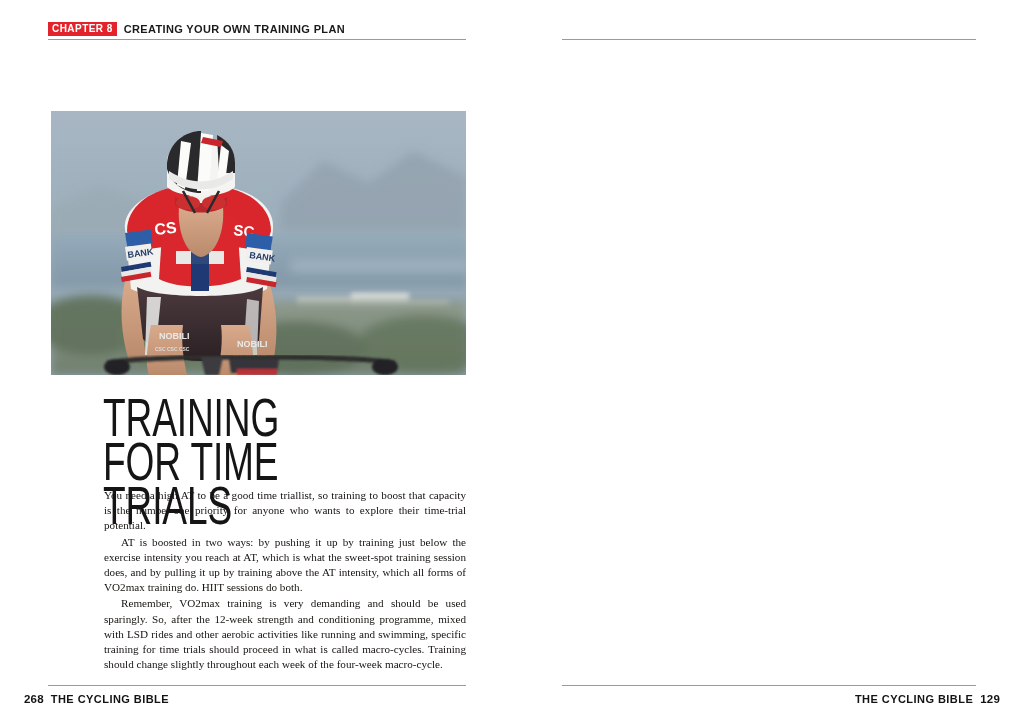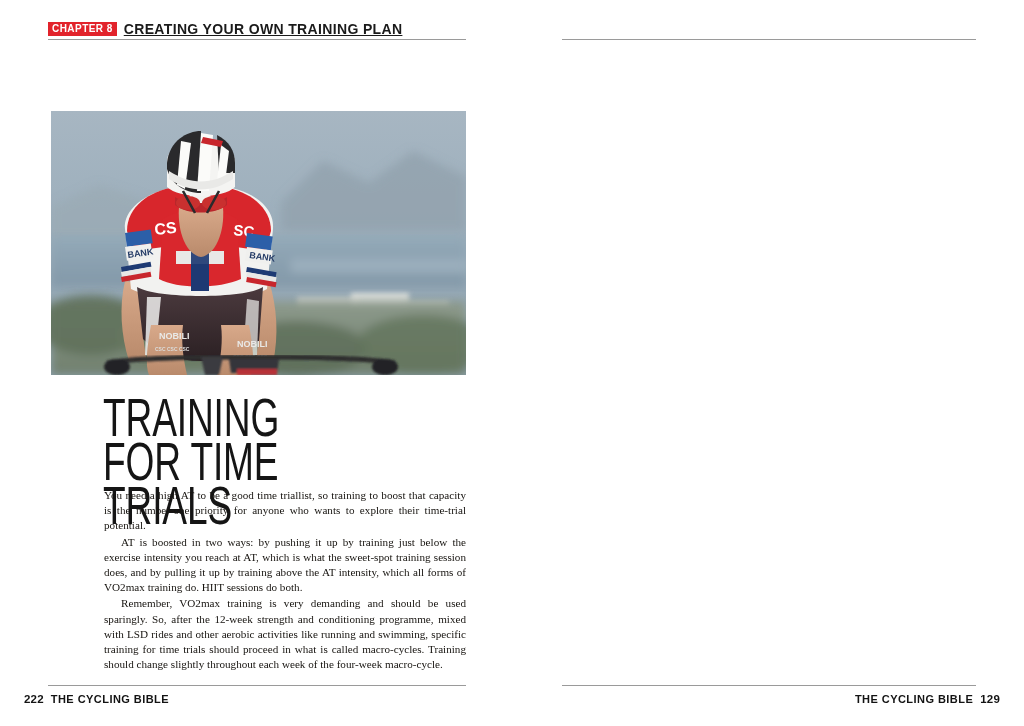--- a/index.html
+++ b/index.html
@@ -47,25 +47,24 @@
     font-weight: bold;
     font-size: 10px;
     letter-spacing: 0.45px;
     padding: 2.4px 4px 2.2px 4px;
     line-height: 1;
     white-space: nowrap;
   }
   .runhead-title {
     font-family: "Liberation Sans", sans-serif;
     font-weight: bold;
-    font-size: 14px;
+    font-size: 11px;
     letter-spacing: 0.35px;
     color: #1a1a1a;
     white-space: nowrap;
-    text-decoration: underline;
   }
   .head-rule {
     position: absolute;
     top: 39px;
     height: 1px;
     background: #9a9a9a;
   }
   .head-rule.left  { left: 48px;  width: 418px; }
   .head-rule.right { left: 50px;  width: 414px; }
 
@@ -319,21 +318,21 @@
 TRIALS</div>
 
     <div class="col left-col">
       <p class="noindent">You need a high AT to be a good time triallist, so training to boost that capacity is the number-one priority for anyone who wants to explore their time-trial potential.</p>
       <p>AT is boosted in two ways: by pushing it up by training just below the exercise intensity you reach at AT, which is what the sweet-spot training session does, and by pulling it up by training above the AT intensity, which all forms of VO2max training do. HIIT sessions do both.</p>
       <p>Remember, VO2max training is very demanding and should be used sparingly. So, after the 12-week strength and conditioning programme, mixed with LSD rides and other aerobic activities like running and swimming, specific training for time trials should proceed in what is called macro-cycles. Training should change slightly throughout each week of the four-week macro-cycle.</p>
     </div>
 
     <div class="foot-rule left"></div>
     <div class="footer left">
-      <span class="folio">222</span>
+      <span class="folio">268</span>
       <span class="book-title">THE CYCLING BIBLE</span>
     </div>
   </div>
 
   <div class="page page-right">
     <div class="head-rule right"></div>
 
     <div class="foot-rule right"></div>
     <div class="footer right">
       <span class="book-title">THE CYCLING BIBLE</span>

